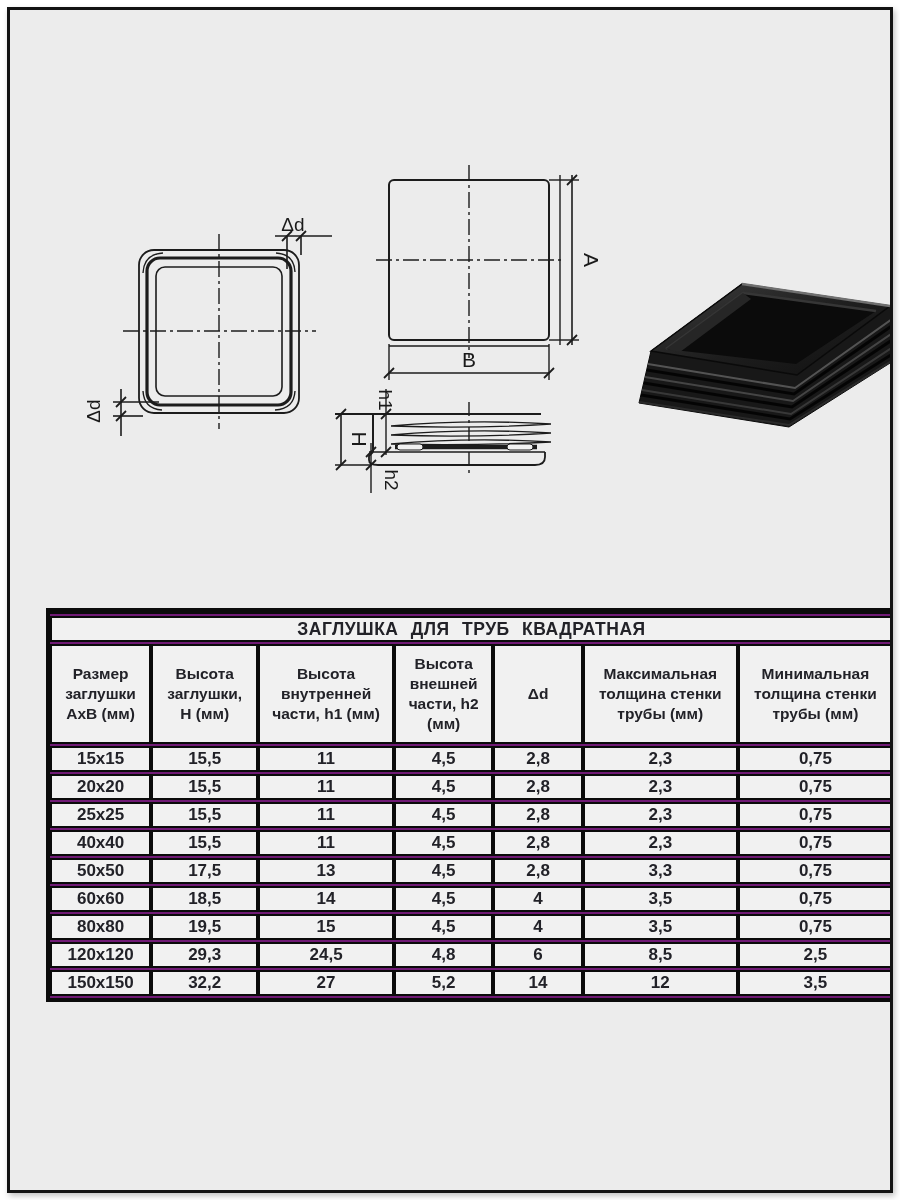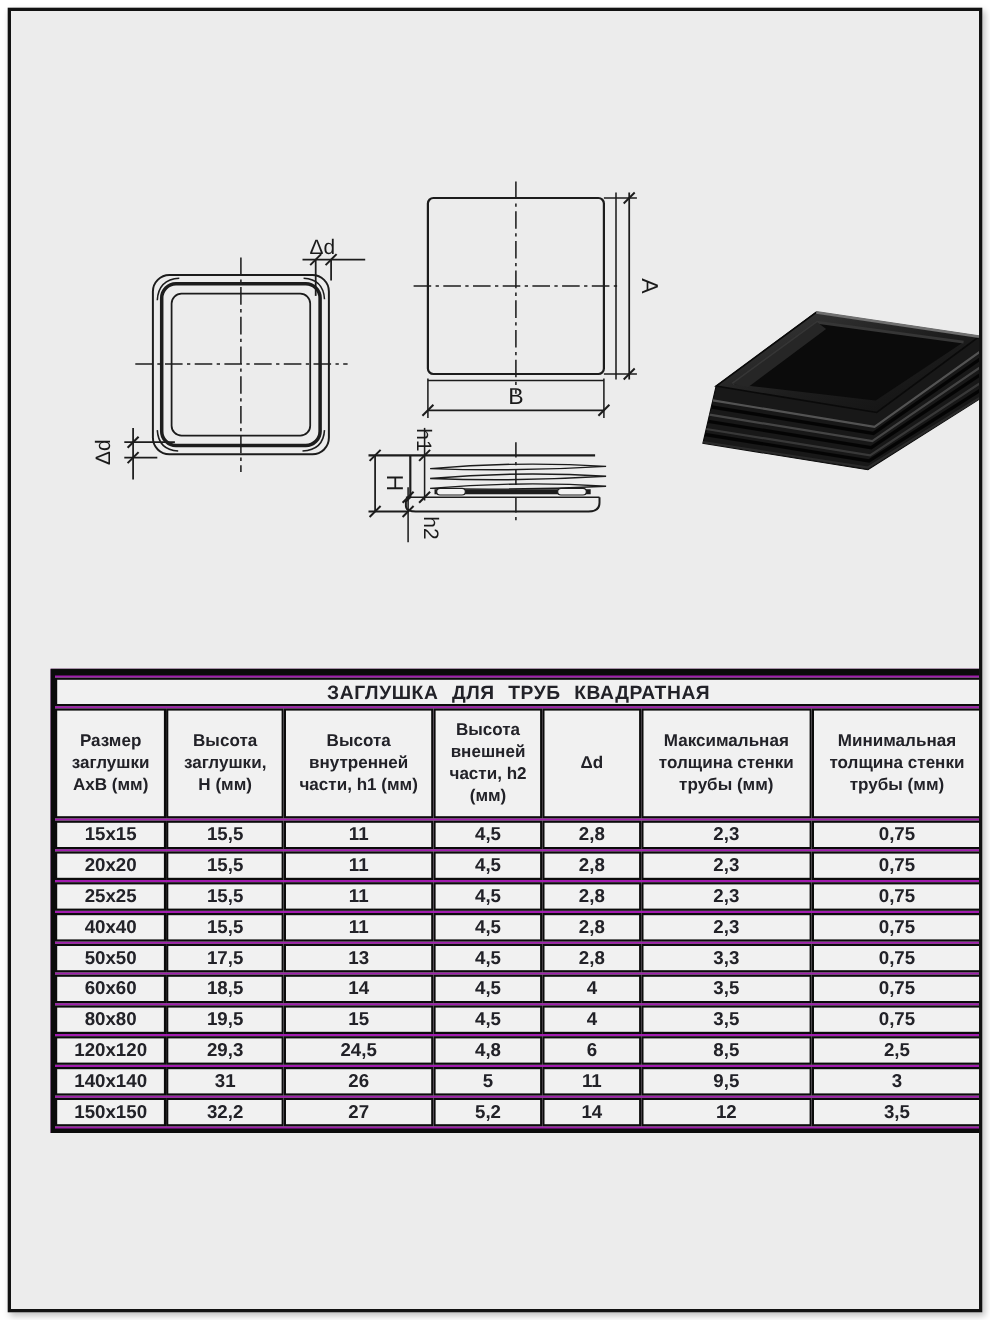--- a/index.html
+++ b/index.html
@@ -11,21 +11,21 @@
     overflow: hidden;
     padding-left: 36px;
   }
   .drawing { display: block; width: 886px; height: 596px; }
   .dim-label { font-family: "Liberation Sans", sans-serif; font-size: 19px; fill: #1a1a1a; }
   .dim-label.big { font-size: 21px; }
 
   .table-wrap {
     width: 851px; margin: 2px auto 0 auto;
     border: solid #0b0b0b; border-width: 6px 4px 4px 4px;
-    background: #a21caf;
+    background: #701a75;
   }
   table {
     width: 100%;
     border-collapse: separate;
     border-spacing: 0 2px;
     table-layout: fixed;
     color: #222228;
   }
   th, td {
     border: 2px solid #0b0b0b;
@@ -285,29 +285,20 @@
           <tr>
             <td>120x120</td>
             <td>29,3</td>
             <td>24,5</td>
             <td>4,8</td>
             <td>6</td>
             <td>8,5</td>
             <td>2,5</td>
           </tr>
           <tr>
-            <td>140x140</td>
-            <td>31</td>
-            <td>26</td>
-            <td>5</td>
-            <td>11</td>
-            <td>9,5</td>
-            <td>3</td>
-          </tr>
-          <tr>
             <td>150x150</td>
             <td>32,2</td>
             <td>27</td>
             <td>5,2</td>
             <td>14</td>
             <td>12</td>
             <td>3,5</td>
           </tr>
         </tbody>
     </table>

